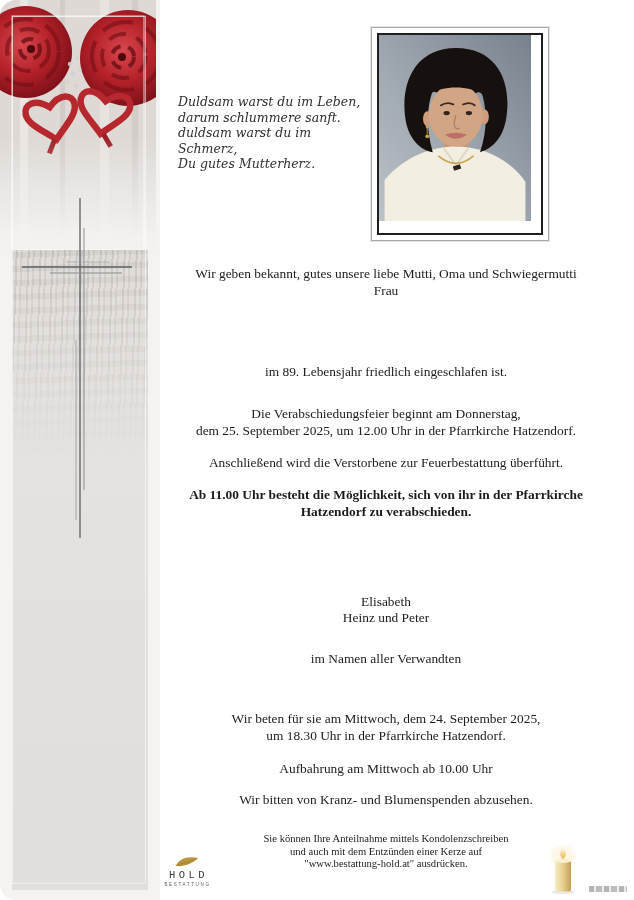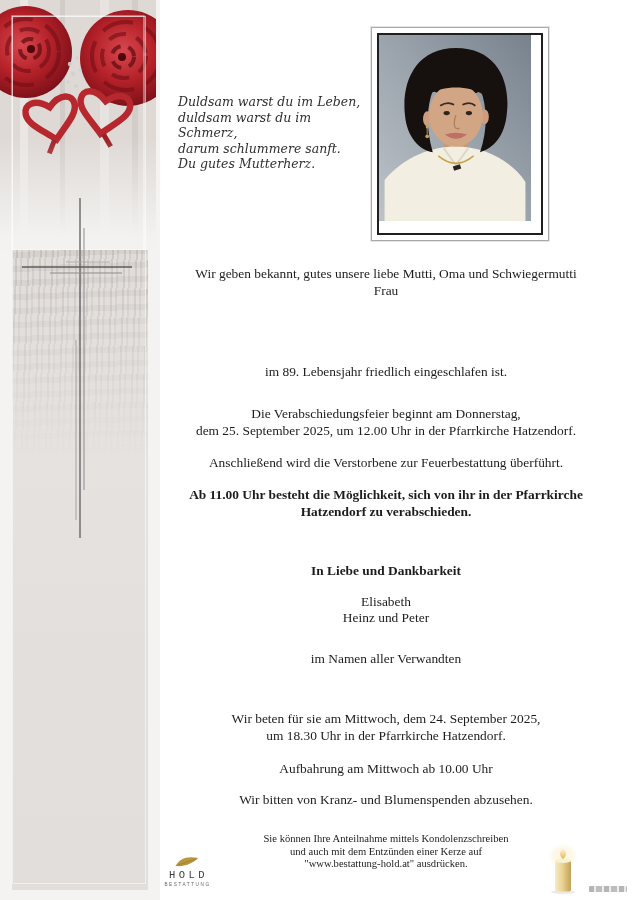--- a/index.html
+++ b/index.html
@@ -1,18 +1,18 @@
 <!DOCTYPE html>
 <html><head>
 <meta charset="utf-8">
 <style>
   html,body{margin:0;padding:0;background:#ffffff;}
   #page{
     position:relative; width:634px; height:900px; overflow:hidden;
-    background:#ffffff; font-family:"Liberation Serif", serif; color:#1c1c1c;
+    background:#ffffff; font-family:"Liberation Serif", serif; color:#1c1c1c;border-radius:16px;
   }
   
   #strip{position:absolute;left:0;top:0;width:160px;height:900px;background:#f4f3f2;}
   #strip-panel{
     position:absolute;left:12px;top:14px;width:136px;height:876px;
     background:linear-gradient(180deg,#cfc9c5 0%,#d6d1cd 18%,#e0dcd9 34%,#e5e2e0 50%,#e2dfdd 75%,#e1dedc 100%);
   }
   #strip-texture{
     position:absolute;left:12px;top:14px;width:136px;height:560px;
     background:
@@ -193,22 +193,22 @@
         <circle cx="52" cy="109" r="2" fill="#c9a24a"></circle>
 
         <path d="M64,130 Q83,146 102,130" stroke="#c9a24a" stroke-width="1.6" fill="none"></path>
         <rect x="80" y="140" width="8" height="5" transform="rotate(-18 84 142)" fill="#2a231d"></rect>
       </svg>
     </div>
   </div>
 
   <div id="poem">
     <span>Duldsam warst du im Leben,</span>
+    <span>darum schlummere sanft.</span>
     <span>duldsam warst du im Schmerz,</span>
-    <span>darum schlummere sanft.</span>
     <span>Du gutes Mutterherz.</span>
   </div>
 
   <div id="announce" class="col t">
     <span>Wir geben bekannt, gutes unsere liebe Mutti, Oma und Schwiegermutti</span>
     <span>Frau</span>
   </div>
 
 
   <div id="ageline" class="col t">im 89. Lebensjahr friedlich eingeschlafen ist.</div>
@@ -218,21 +218,20 @@
     <span>dem 25. September 2025, um 12.00 Uhr in der Pfarrkirche Hatzendorf.</span>
   </div>
 
   <div id="p-cremation" class="col t">Anschließend wird die Verstorbene zur Feuerbestattung überführt.</div>
 
   <div id="p-viewing" class="col t">
     <span>Ab 11.00 Uhr besteht die Möglichkeit, sich von ihr in der Pfarrkirche</span>
     <span>Hatzendorf zu verabschieden.</span>
   </div>
 
-  <div id="family-heading" class="col t">In Liebe und Dankbarkeit</div>
 
   <div id="family-names" class="col t">
     <span>Elisabeth</span>
     <span>Heinz und Peter</span>
   </div>
 
   <div id="family-closing" class="col t">im Namen aller Verwandten</div>
 
   <div id="p-prayer" class="col t">
     <span>Wir beten für sie am Mittwoch, dem 24. September 2025,</span>

